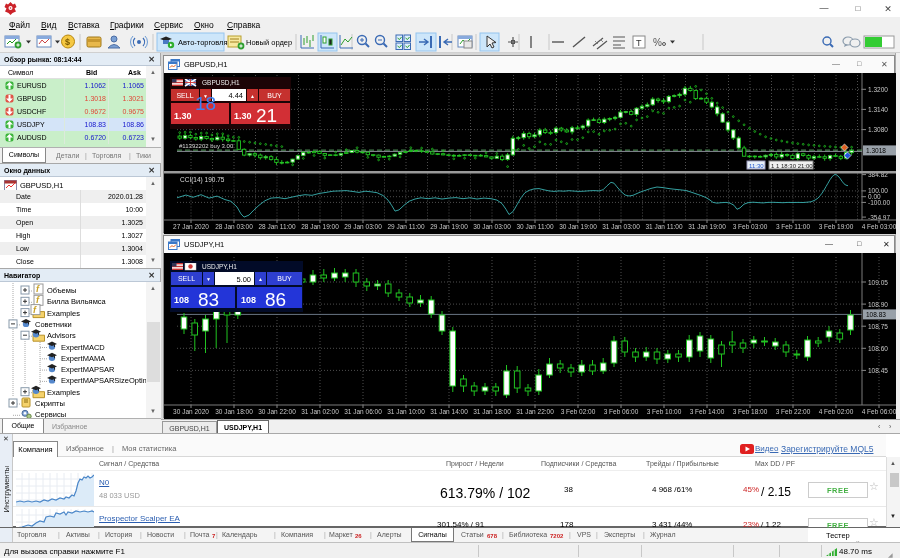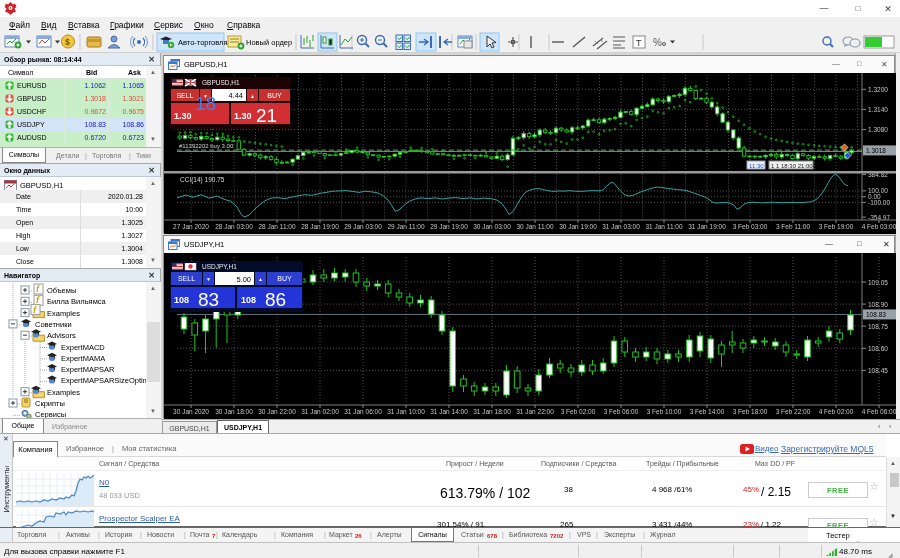--- a/index.html
+++ b/index.html
@@ -1206,21 +1206,21 @@
       <line x1="62" y1="0" x2="62" y2="18" stroke="#e8ecf2"></line>
       <line x1="69" y1="0" x2="69" y2="18" stroke="#e8ecf2"></line>
       <line x1="76" y1="0" x2="76" y2="18" stroke="#e8ecf2"></line>
       <line x1="0" y1="6" x2="78" y2="6" stroke="#e8ecf2"></line>
       <line x1="0" y1="13" x2="78" y2="13" stroke="#e8ecf2"></line>
       <path d="M0,19 L6,18 L12,16 L16,17 L20,14 L24,12 L28,13 L30,8 L34,7 L38,8 L40,4 L44,5 L48,3 L50,6 L52,3 L56,4 L60,2 L64,3 L68,2 L72,3 L76,2 L78,3 L78,18 L0,18 Z" fill="#dcebf8"></path>
       <path d="M0,19 L6,18 L12,16 L16,17 L20,14 L24,12 L28,13 L30,8 L34,7 L38,8 L40,4 L44,5 L48,3 L50,6 L52,3 L56,4 L60,2 L64,3 L68,2 L72,3 L76,2 L78,3" fill="none" stroke="#4a86c8" stroke-width="1.2"></path>
     </svg>
 <a class="abs" style="left:99px;top:80px;font-size:8px;color:#2a5db0">Prospector Scalper EA</a>
 <span class="abs" style="left:437px;top:86px;font-size:8px;color:#000">301.54% / 91</span>
-<span class="abs" style="left:560px;top:86px;font-size:8px;color:#000">265</span>
+<span class="abs" style="left:560px;top:86px;font-size:8px;color:#000">178</span>
 <span class="abs" style="left:652px;top:86px;font-size:8px;color:#000">3 431 /44%</span>
 <span class="abs" style="left:743px;top:86px;font-size:8px;color:#cc2222">23%</span>
 <span class="abs" style="left:761px;top:86px;font-size:8px;color:#000"> / 1.22</span>
 <div class="abs" style="left:808px;top:84px;width:60px;height:9px;border:1px solid #ccc;border-bottom:none;background:#fff;text-align:center;font-size:7.5px;font-weight:bold;color:#44b044;padding-top:2px;letter-spacing:0.5px">FREE</div>
 <span class="abs" style="left:869px;top:82px;font-size:11px;color:#bbb">☆</span>
 <div class="abs" style="left:886px;top:23px;width:14px;height:70px;background:#f4f4f4;border-left:1px solid #ddd">
 <div class="abs" style="left:3px;top:3px;font-size:6px;color:#555">▲</div>
 <div class="abs" style="left:2px;top:16px;width:9px;height:14px;background:#c8c8c8;margin-left:1px"></div>
 <div class="abs" style="left:3px;top:56px;font-size:6px;color:#222">▼</div>
     </div>

